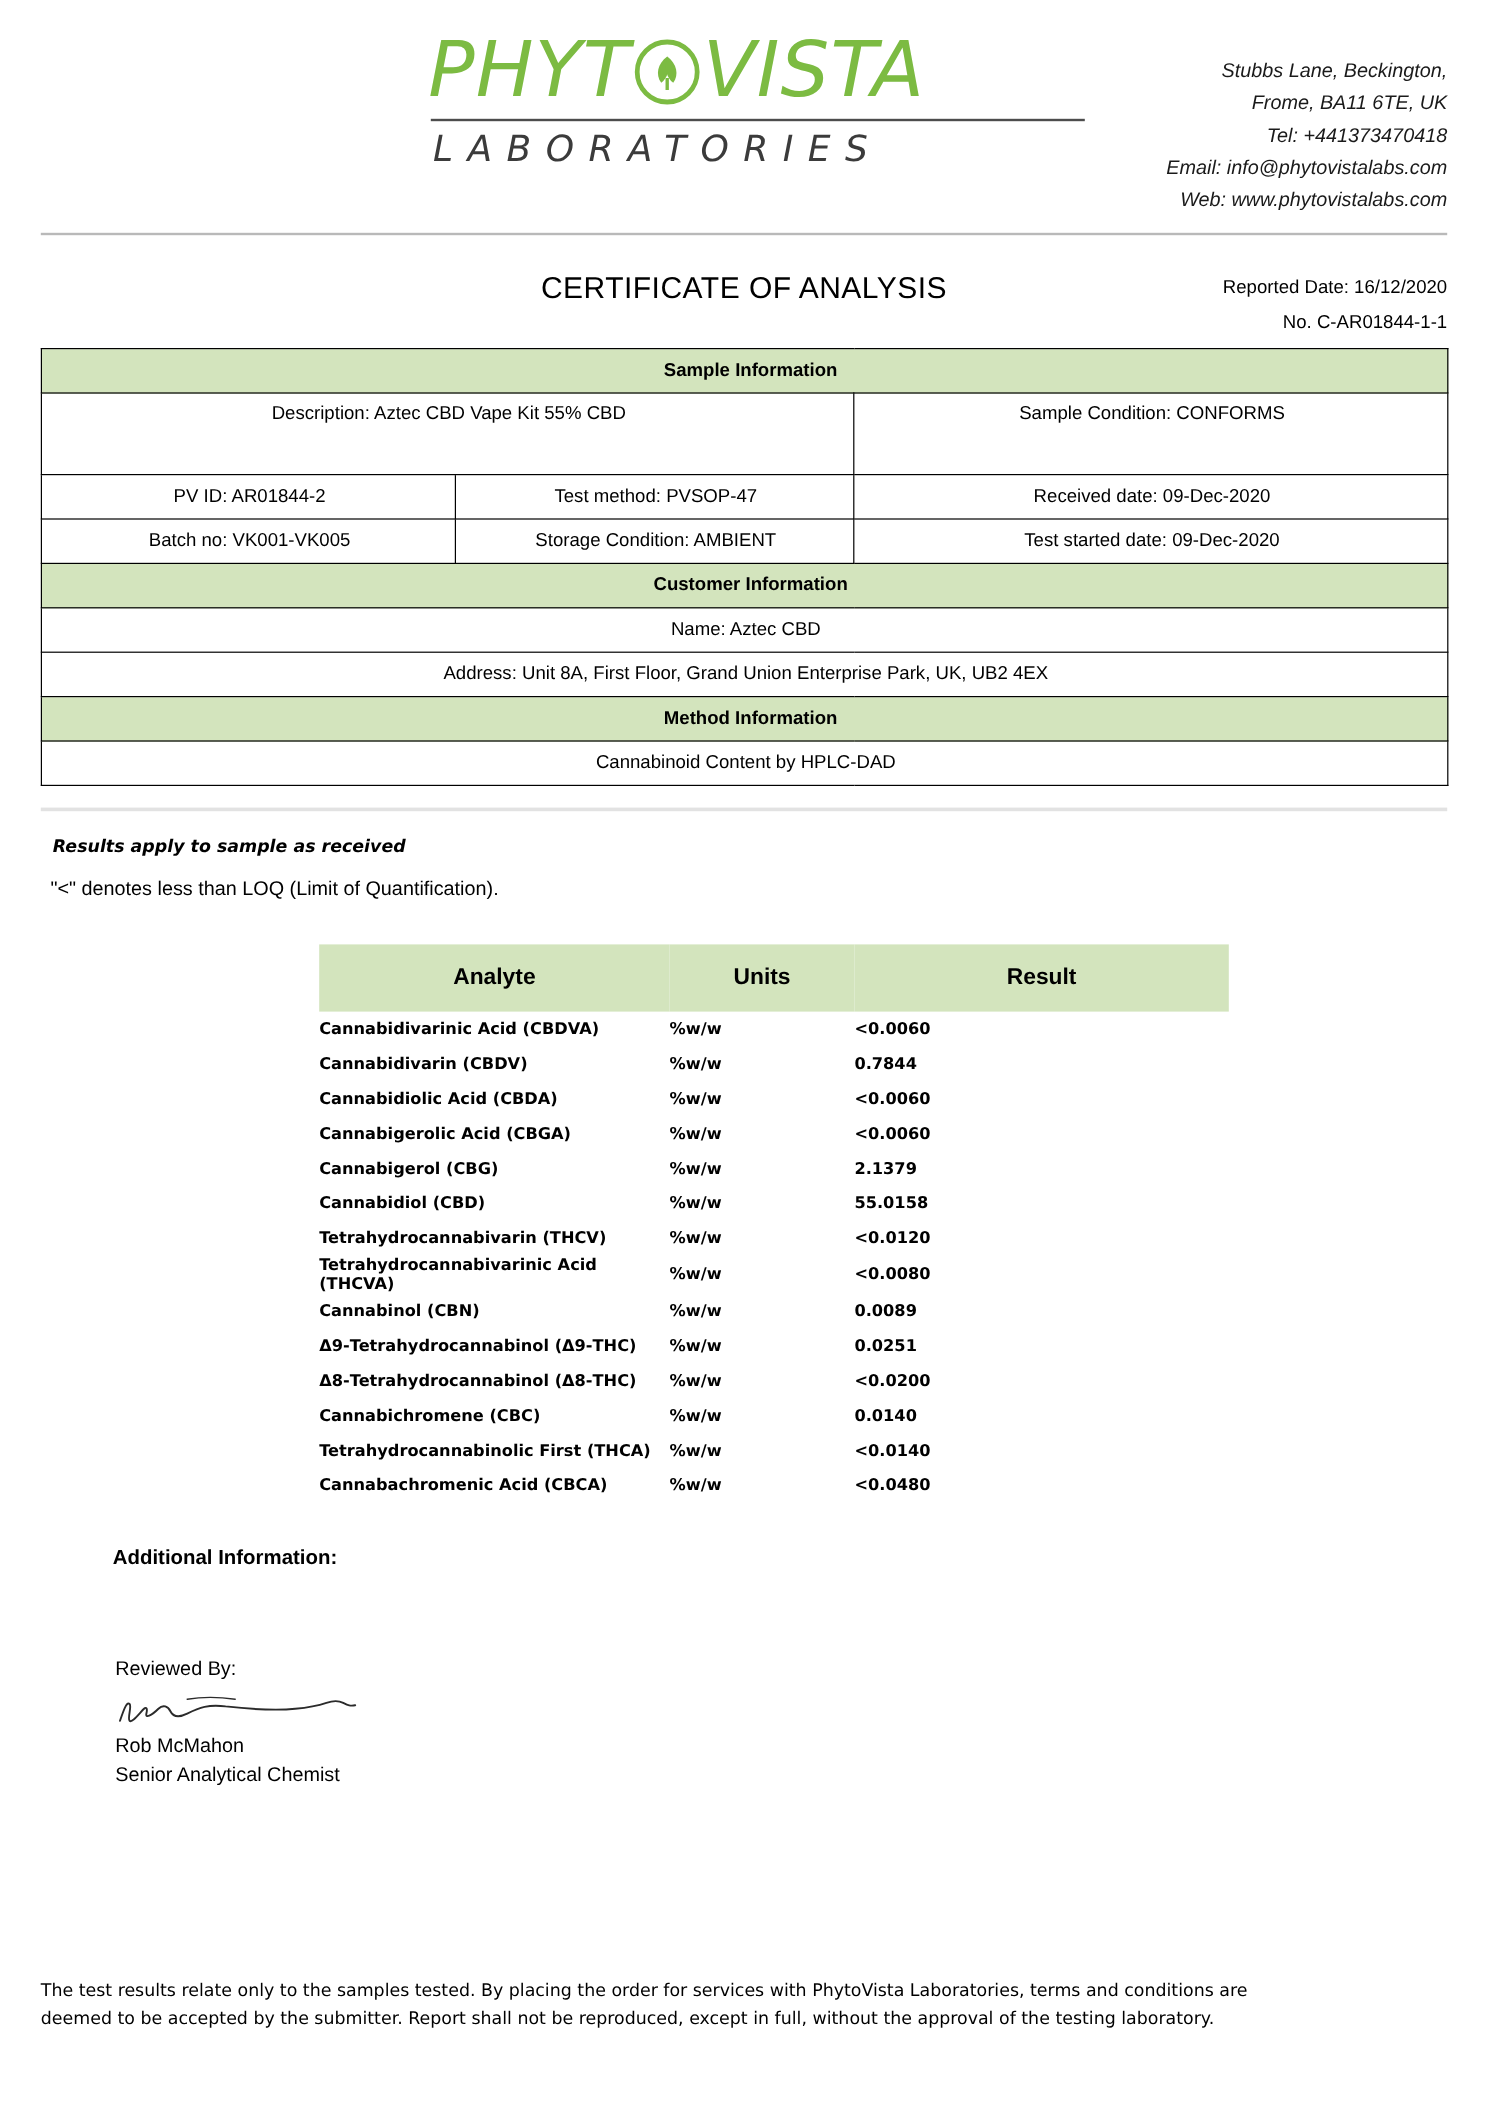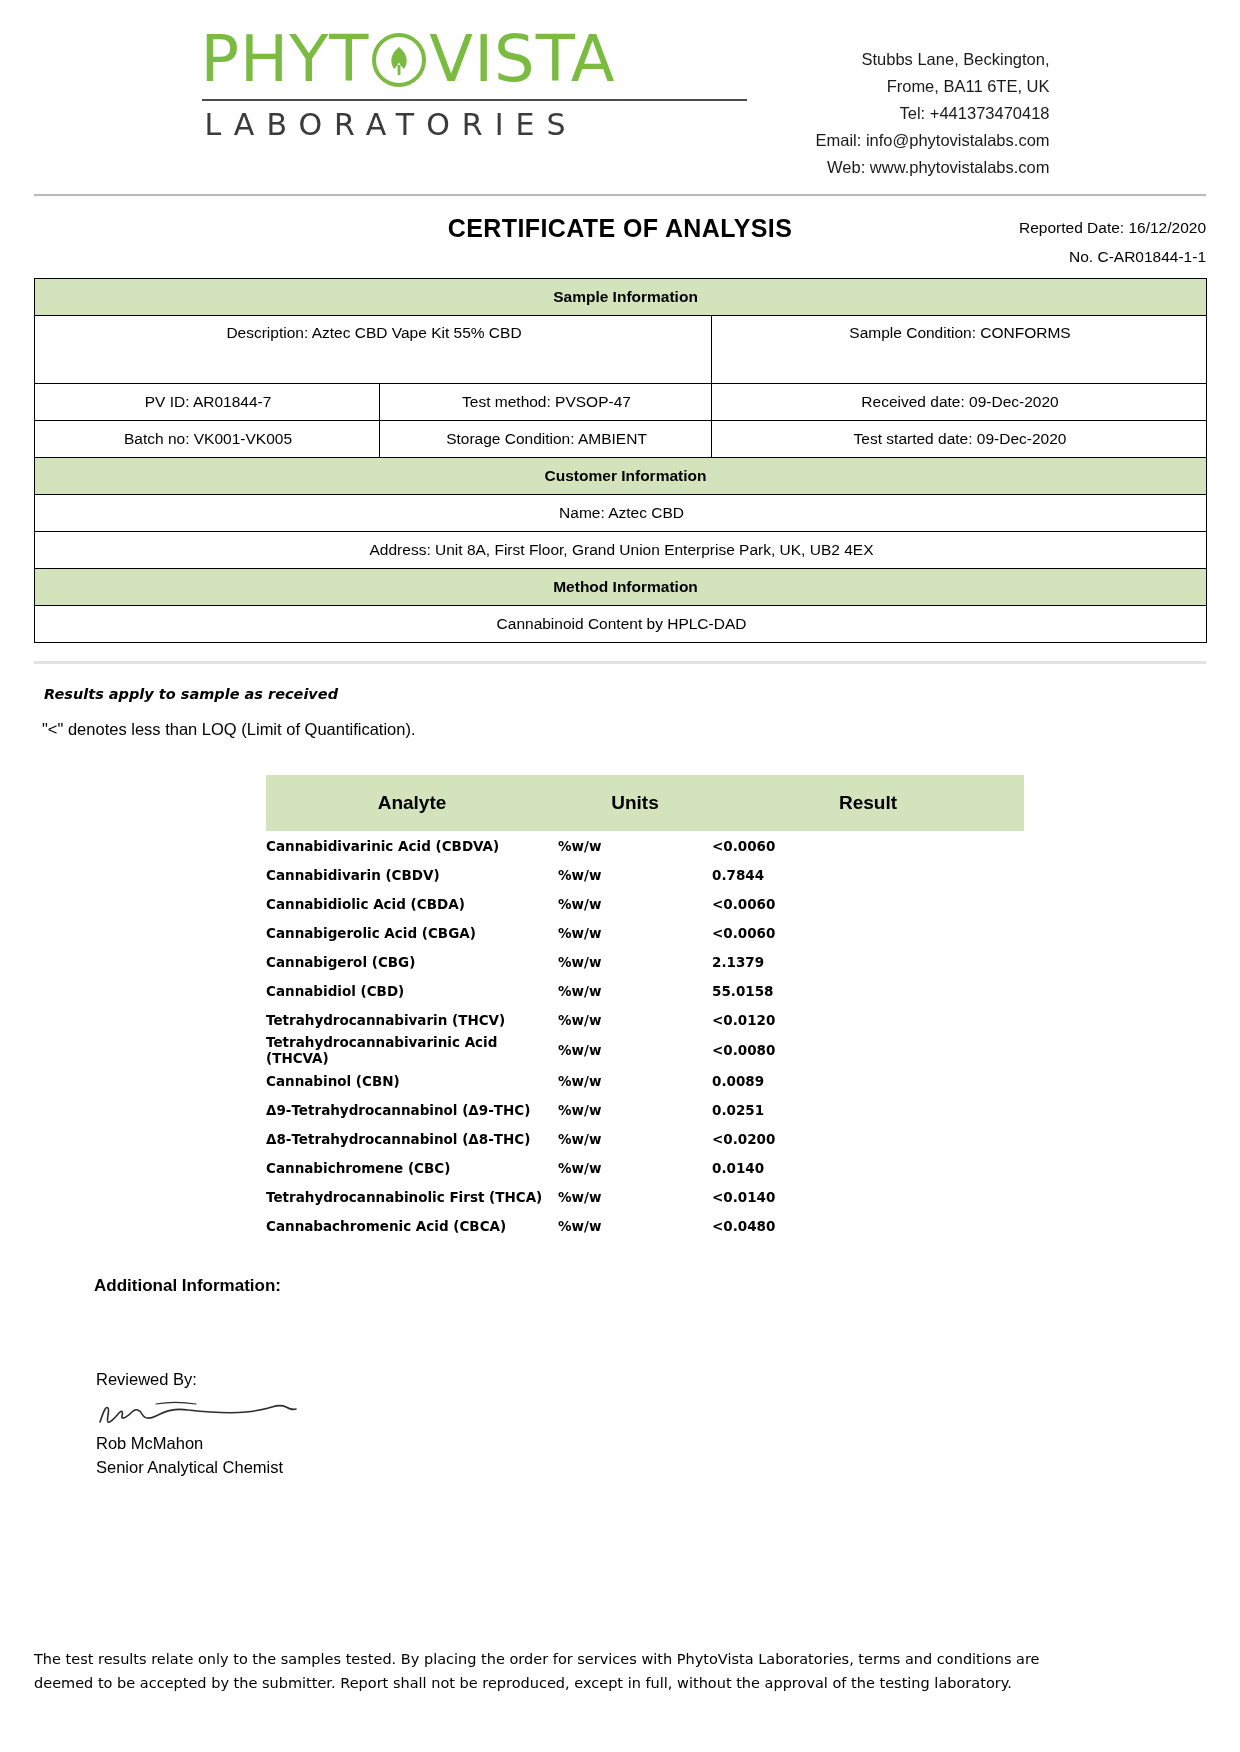--- a/index.html
+++ b/index.html
@@ -18,22 +18,23 @@
     width: 1240px;
     height: 1752px;
     box-sizing: border-box;
     padding: 26px 34px 0 34px;
     position: relative;
   }
 
   
   .header {
     display: flex;
-    justify-content: center;
+    justify-content: flex-end;
     align-items: flex-start;
+    font-style: italic;
   }
   .logo-block {
     width: 615px;
     padding-left: 10px;
   }
   .logo-word {
     font-family: "DejaVu Sans", sans-serif;
     font-size: 64px;
     letter-spacing: 1px;
     color: #7cbb42;
@@ -75,23 +76,23 @@
 
   
   .title-row {
     position: relative;
     margin-top: 10px;
     height: 56px;
   }
   .doc-title {
     text-align: center;
     font-size: 25px;
-    font-weight: bold;
+    font-weight: normal;
     letter-spacing: .4px;
-    margin-top: 18px;
+    margin-top: 30px;
   }
   .title-meta {
     position: absolute;
     right: 0;
     top: 0;
     text-align: right;
     font-size: 15.5px;
     line-height: 1.85;
   }
 
@@ -254,21 +255,21 @@
     </colgroup>
     <tbody>
       <tr>
         <td class="band" colspan="3">Sample Information</td>
       </tr>
       <tr>
         <td class="tall" colspan="2">Description: Aztec CBD Vape Kit 55% CBD</td>
         <td class="tall">Sample Condition: CONFORMS</td>
       </tr>
       <tr>
-        <td>PV ID: AR01844-7</td>
+        <td>PV ID: AR01844-2</td>
         <td>Test method: PVSOP-47</td>
         <td>Received date: 09-Dec-2020</td>
       </tr>
       <tr>
         <td>Batch no: VK001-VK005</td>
         <td>Storage Condition: AMBIENT</td>
         <td>Test started date: 09-Dec-2020</td>
       </tr>
       <tr>
         <td class="band" colspan="3">Customer Information</td>

